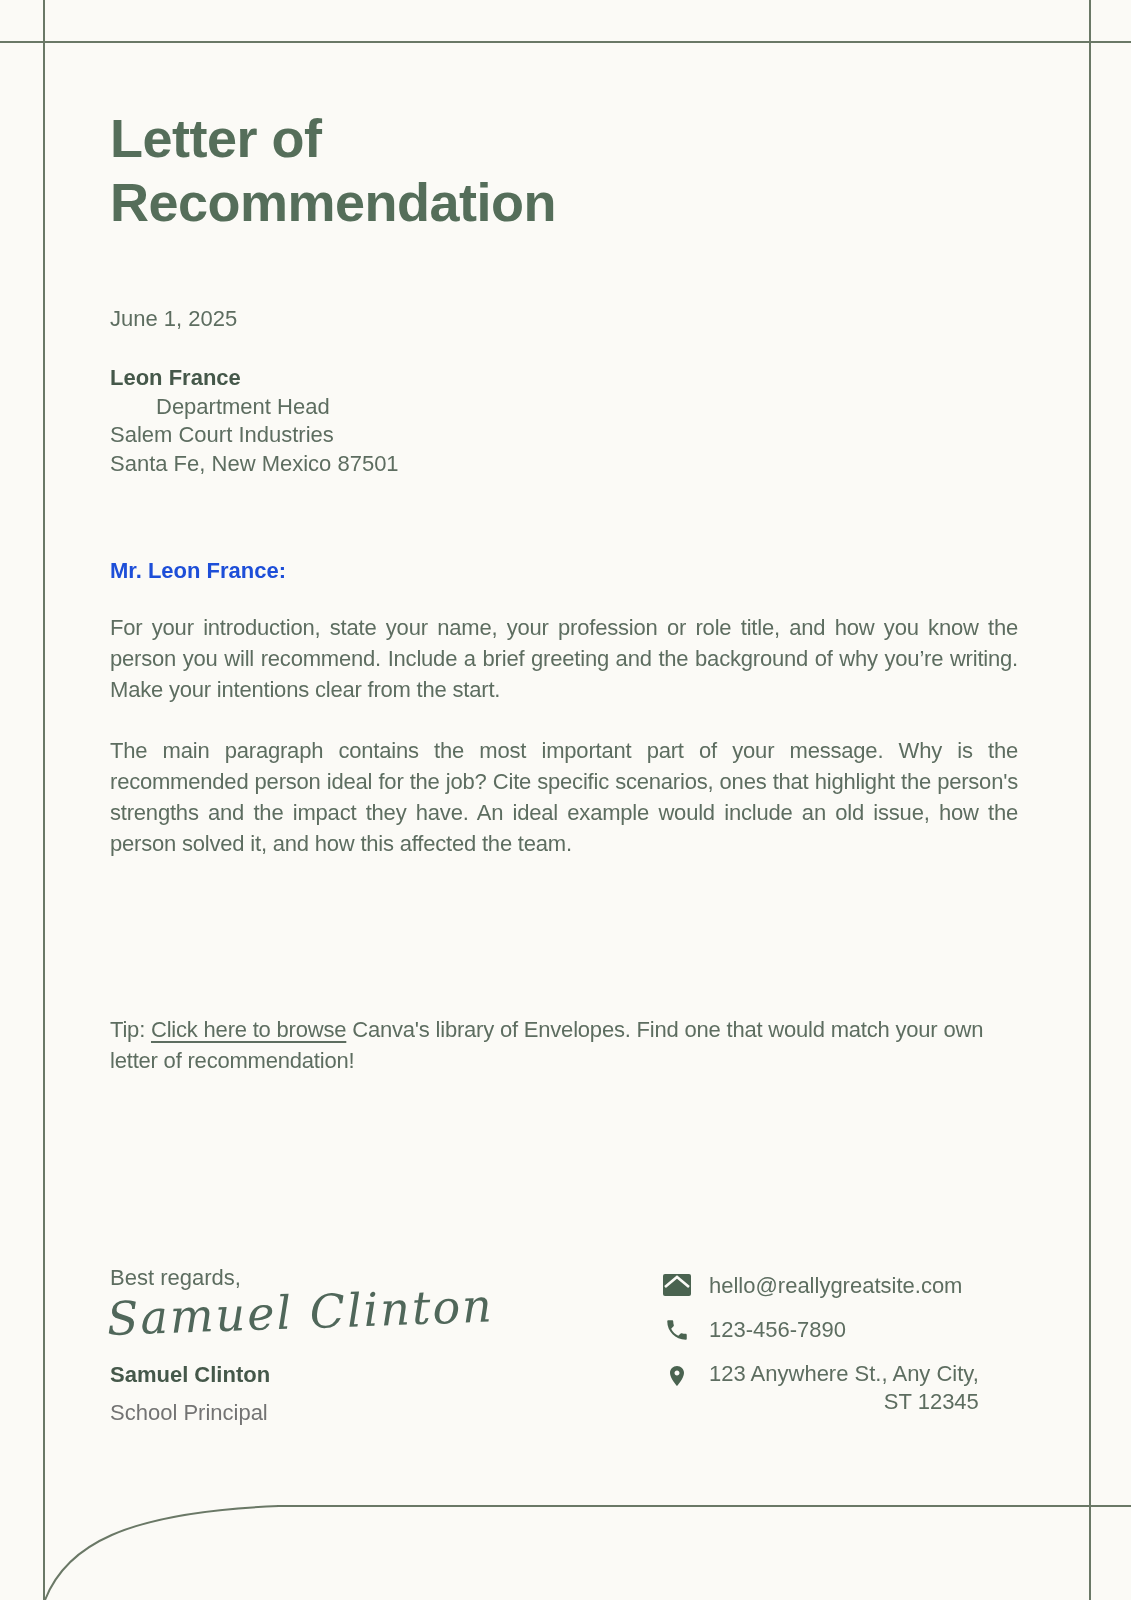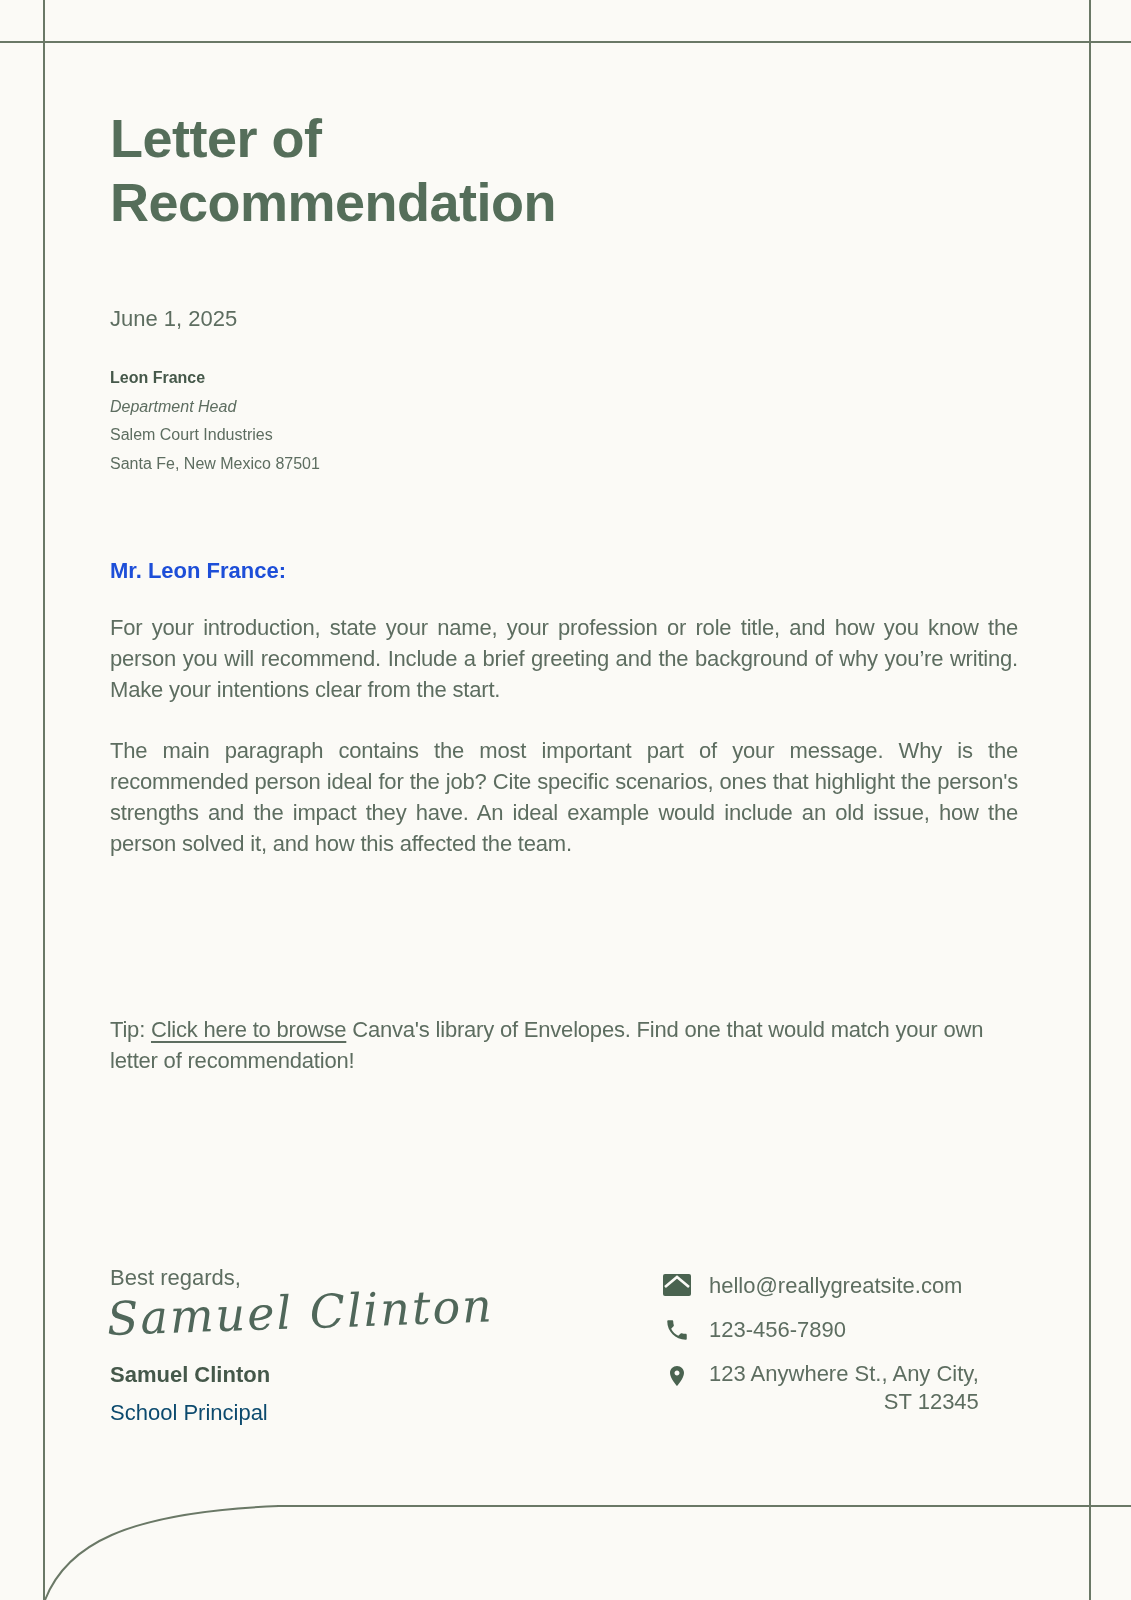--- a/index.html
+++ b/index.html
@@ -18,23 +18,23 @@
   .line-bottom{top:1505px;left:277px;width:854px;height:2px;}
   .curve-svg{position:absolute;left:44px;top:1504px;}
 
   .title{
     position:absolute;left:110px;top:106px;width:620px;
     font-size:54px;line-height:64px;font-weight:700;
     letter-spacing:-0.5px;color:#556E5A;
   }
   .date{position:absolute;left:110px;top:306px;font-size:22px;color:#5D6D60;}
 
-  .recipient{position:absolute;left:110px;top:364px;font-size:16px;line-height:28.5px;color:#5D6D60;}
+  .recipient{position:absolute;left:110px;top:364px;font-size:22px;line-height:28.5px;color:#5D6D60;}
   .recipient .name{font-weight:700;color:#45584A;}
-  .recipient .role{font-style:italic;}
+  .recipient .role{margin-left:46px;}
 
   .salutation{position:absolute;left:110px;top:558px;font-size:22px;font-weight:700;color:#1d4ed8;}
 
   .para{
     position:absolute;left:110px;width:908px;
     font-size:22px;line-height:31px;color:#5D6D60;
     letter-spacing:-0.2px;
     text-align:justify;margin:0;
   }
   .p1{top:612px;}
@@ -44,21 +44,21 @@
   .tip-link{text-decoration:underline;text-underline-offset:4px;color:#5D6D60;cursor:pointer;text-align:center;}
 
   .regards{position:absolute;left:110px;top:1265px;font-size:22px;color:#5D6D60;}
   .signature{
     position:absolute;left:108px;top:1292px;
     font-family:"DejaVu Serif", serif;font-style:italic;
     font-size:46px;color:#50675A;letter-spacing:2px;
     transform:rotate(-2deg);transform-origin:left bottom;
   }
   .signer-name{position:absolute;left:110px;top:1362px;font-size:22px;font-weight:700;color:#45584A;}
-  .signer-role{position:absolute;left:110px;top:1400px;font-size:22px;color:#0c4a6e;}
+  .signer-role{position:absolute;left:110px;top:1400px;font-size:22px;color:#737373;}
 
   .contact-row{position:absolute;display:flex;align-items:flex-start;gap:18px;color:#5D6D60;font-size:22px;line-height:28px;text-align:right;}
   .c-email{left:663px;top:1272px;}
   .c-phone{left:663px;top:1316px;}
   .c-address{left:663px;top:1360px;}
   .c-icon{flex:0 0 auto;width:28px;display:flex;justify-content:center;margin-top:1px;}
 </style>
 </head>
 <body>
 

